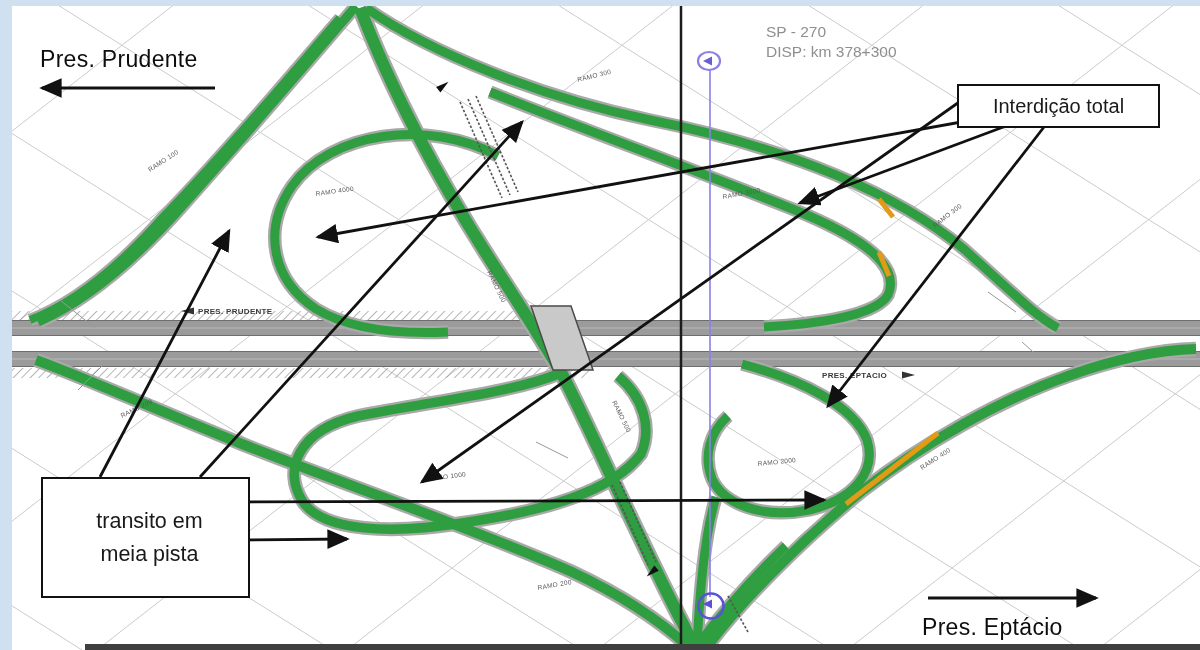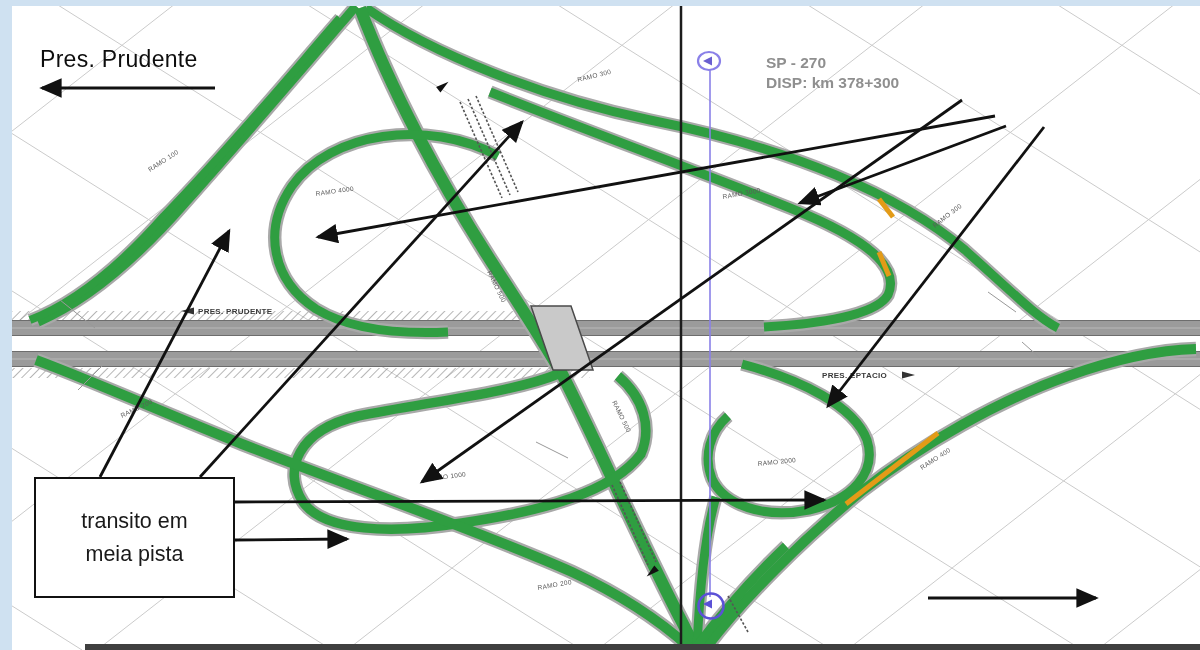--- a/index.html
+++ b/index.html
@@ -1,26 +1,26 @@
 <!DOCTYPE html>
 <html><head>
 <meta charset="utf-8">
 <style>
   html,body{margin:0;padding:0;background:#ffffff;}
   #stage{position:relative;width:1200px;height:650px;overflow:hidden;
          font-family:"Liberation Sans",sans-serif;background:#ffffff;}
   #map{position:absolute;left:0;top:0;}
   .ov{position:absolute;color:#0d0d0d;white-space:nowrap;}
   .dest{font-size:23px;letter-spacing:.3px;}
-  .route{font-size:15.5px;font-weight:bold;color:#8f8f8f;line-height:20px;white-space:nowrap;margin-top:31px;}
+  .route{font-size:15.5px;font-weight:normal;color:#8f8f8f;line-height:20px;white-space:nowrap;}
   .callout{position:absolute;background:#ffffff;border:2.5px solid #111;
            display:flex;align-items:center;justify-content:center;text-align:center;
            color:#1a1a1a;}
   #callout-total{left:957px;top:84px;width:199px;height:40px;font-size:20px;}
-  #callout-half{left:34px;top:477px;width:197px;height:117px;font-size:21.5px;line-height:33px;}
+  #callout-half{left:41px;top:477px;width:197px;height:117px;font-size:21.5px;line-height:33px;padding-left:8px;}
 </style>
 </head>
 <body>
 
 <div id="stage">
 
   <svg id="map" width="1200" height="650" viewBox="0 0 1200 650">
     <defs>
       <marker id="ah" markerWidth="9" markerHeight="8" refX="7" refY="3.5" orient="auto">
         <path d="M0,0 L8,3.5 L0,7 z" fill="#111"></path>
@@ -165,21 +165,25 @@
     <rect x="85" y="644" width="1115" height="6" fill="#3f3f3f"></rect>
   </svg>
 
   <div class="ov dest" style="left:40px;top:46px;">Pres. Prudente</div>
 
   <div class="ov route" style="left:766px;top:22px;">
     <div>SP - 270</div>
     <div>DISP: km 378+300</div>
   </div>
 
+  <div class="callout" id="callout-total">
+    <span>Interdição total</span>
+  </div>
 
   <div class="callout" id="callout-half">
     <span>
       <span>transito em</span><br>
       <span>meia pista</span>
     </span>
   </div>
 
+  <div class="ov dest" style="left:922px;top:614px;">Pres. Eptácio</div>
 </div>
 
 </body></html>

